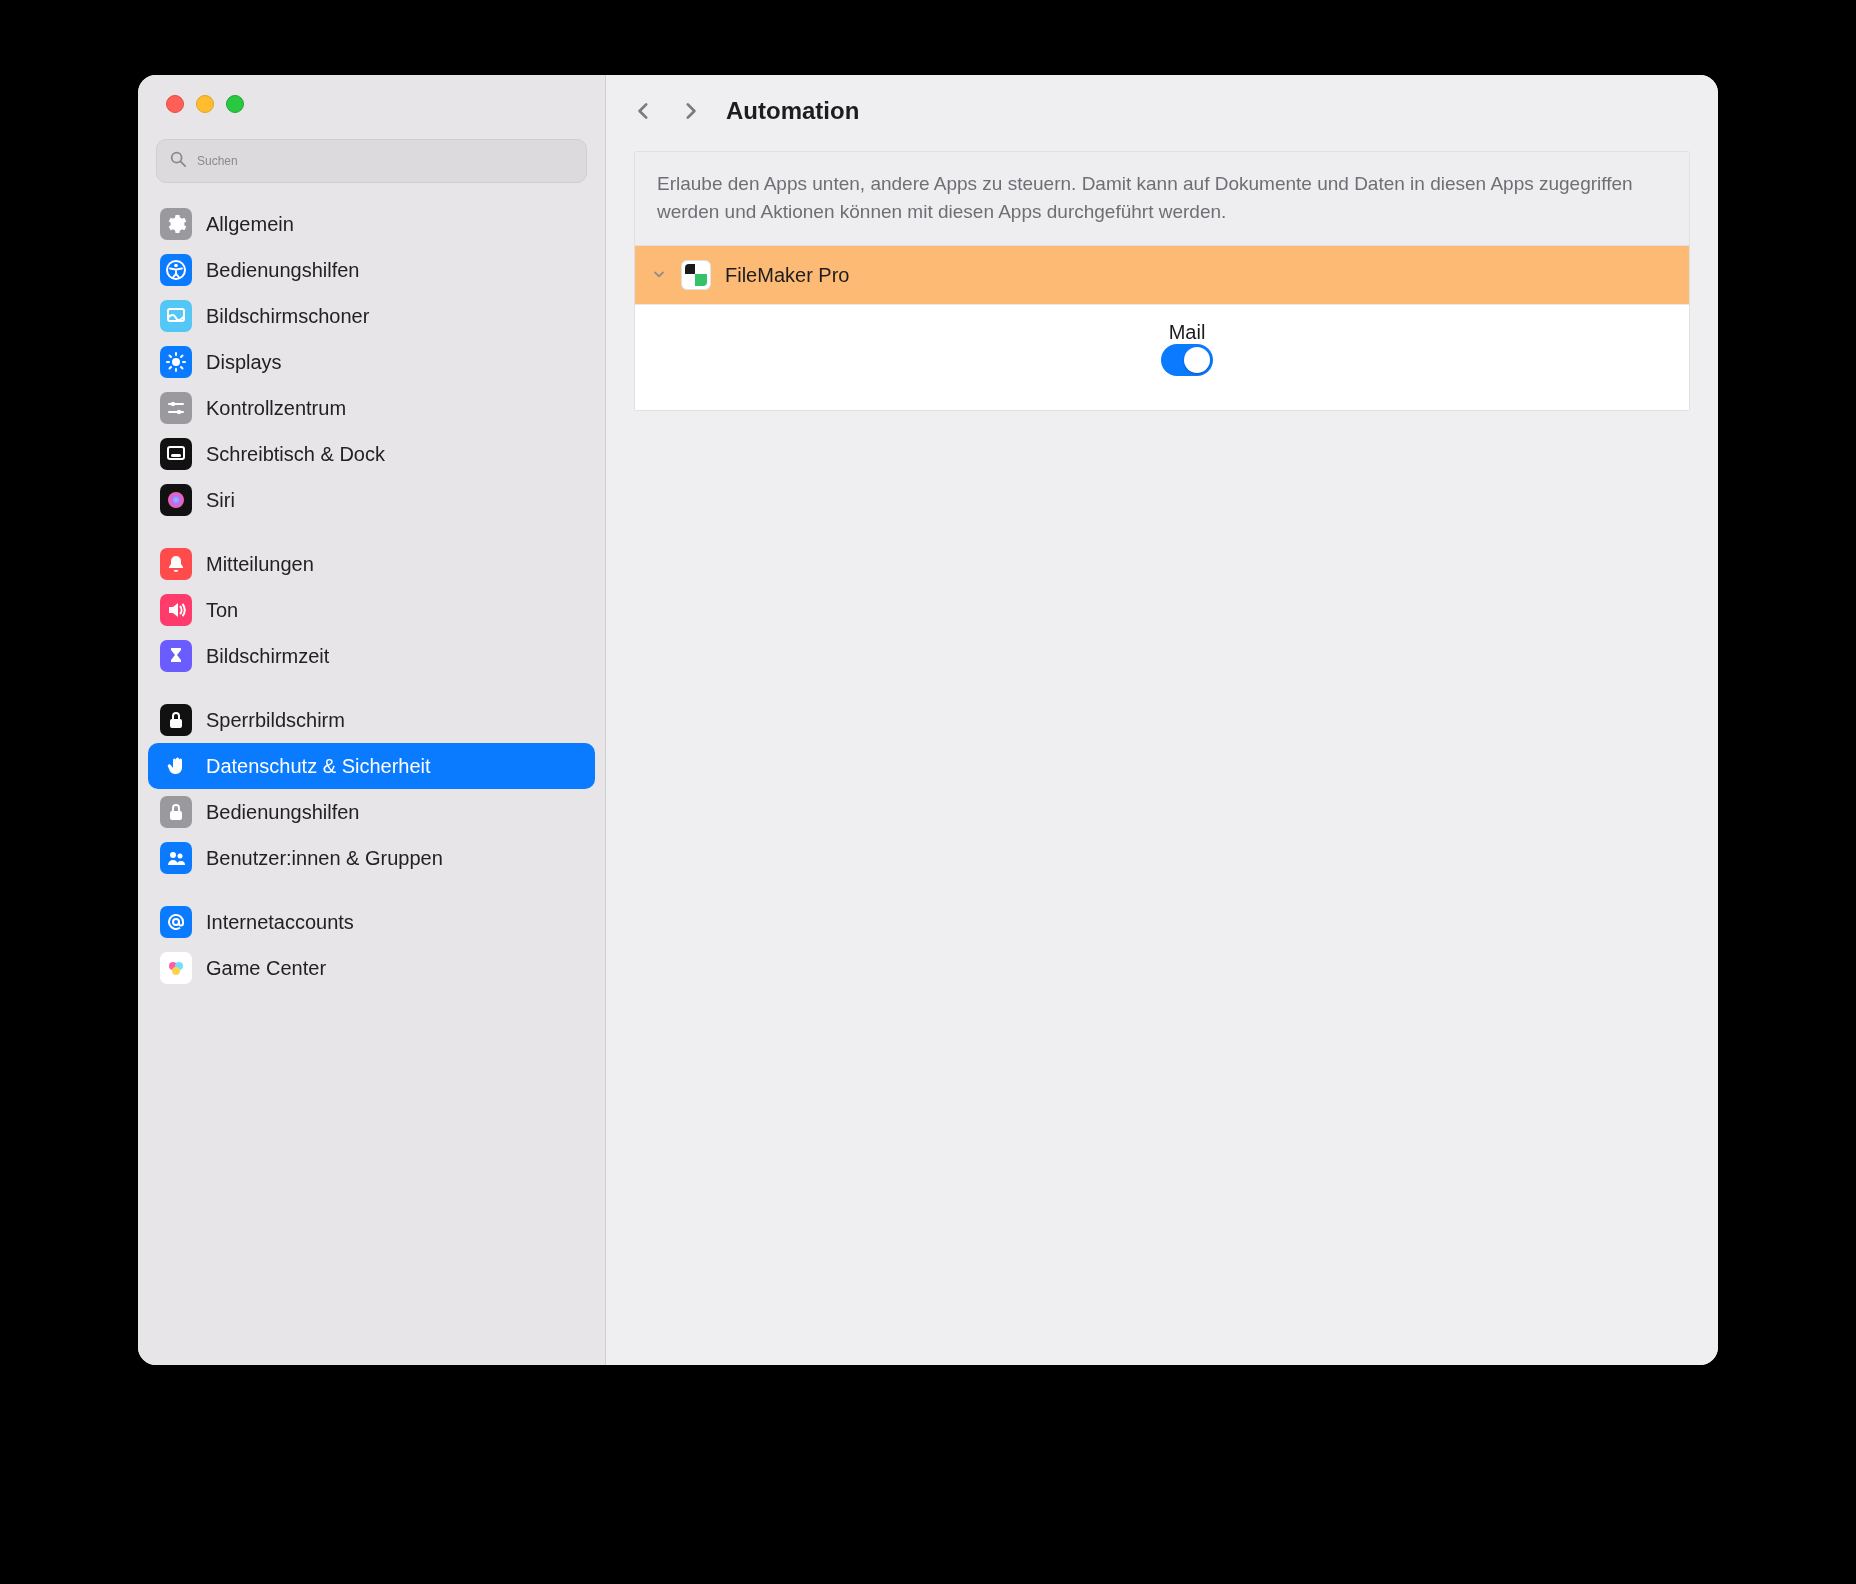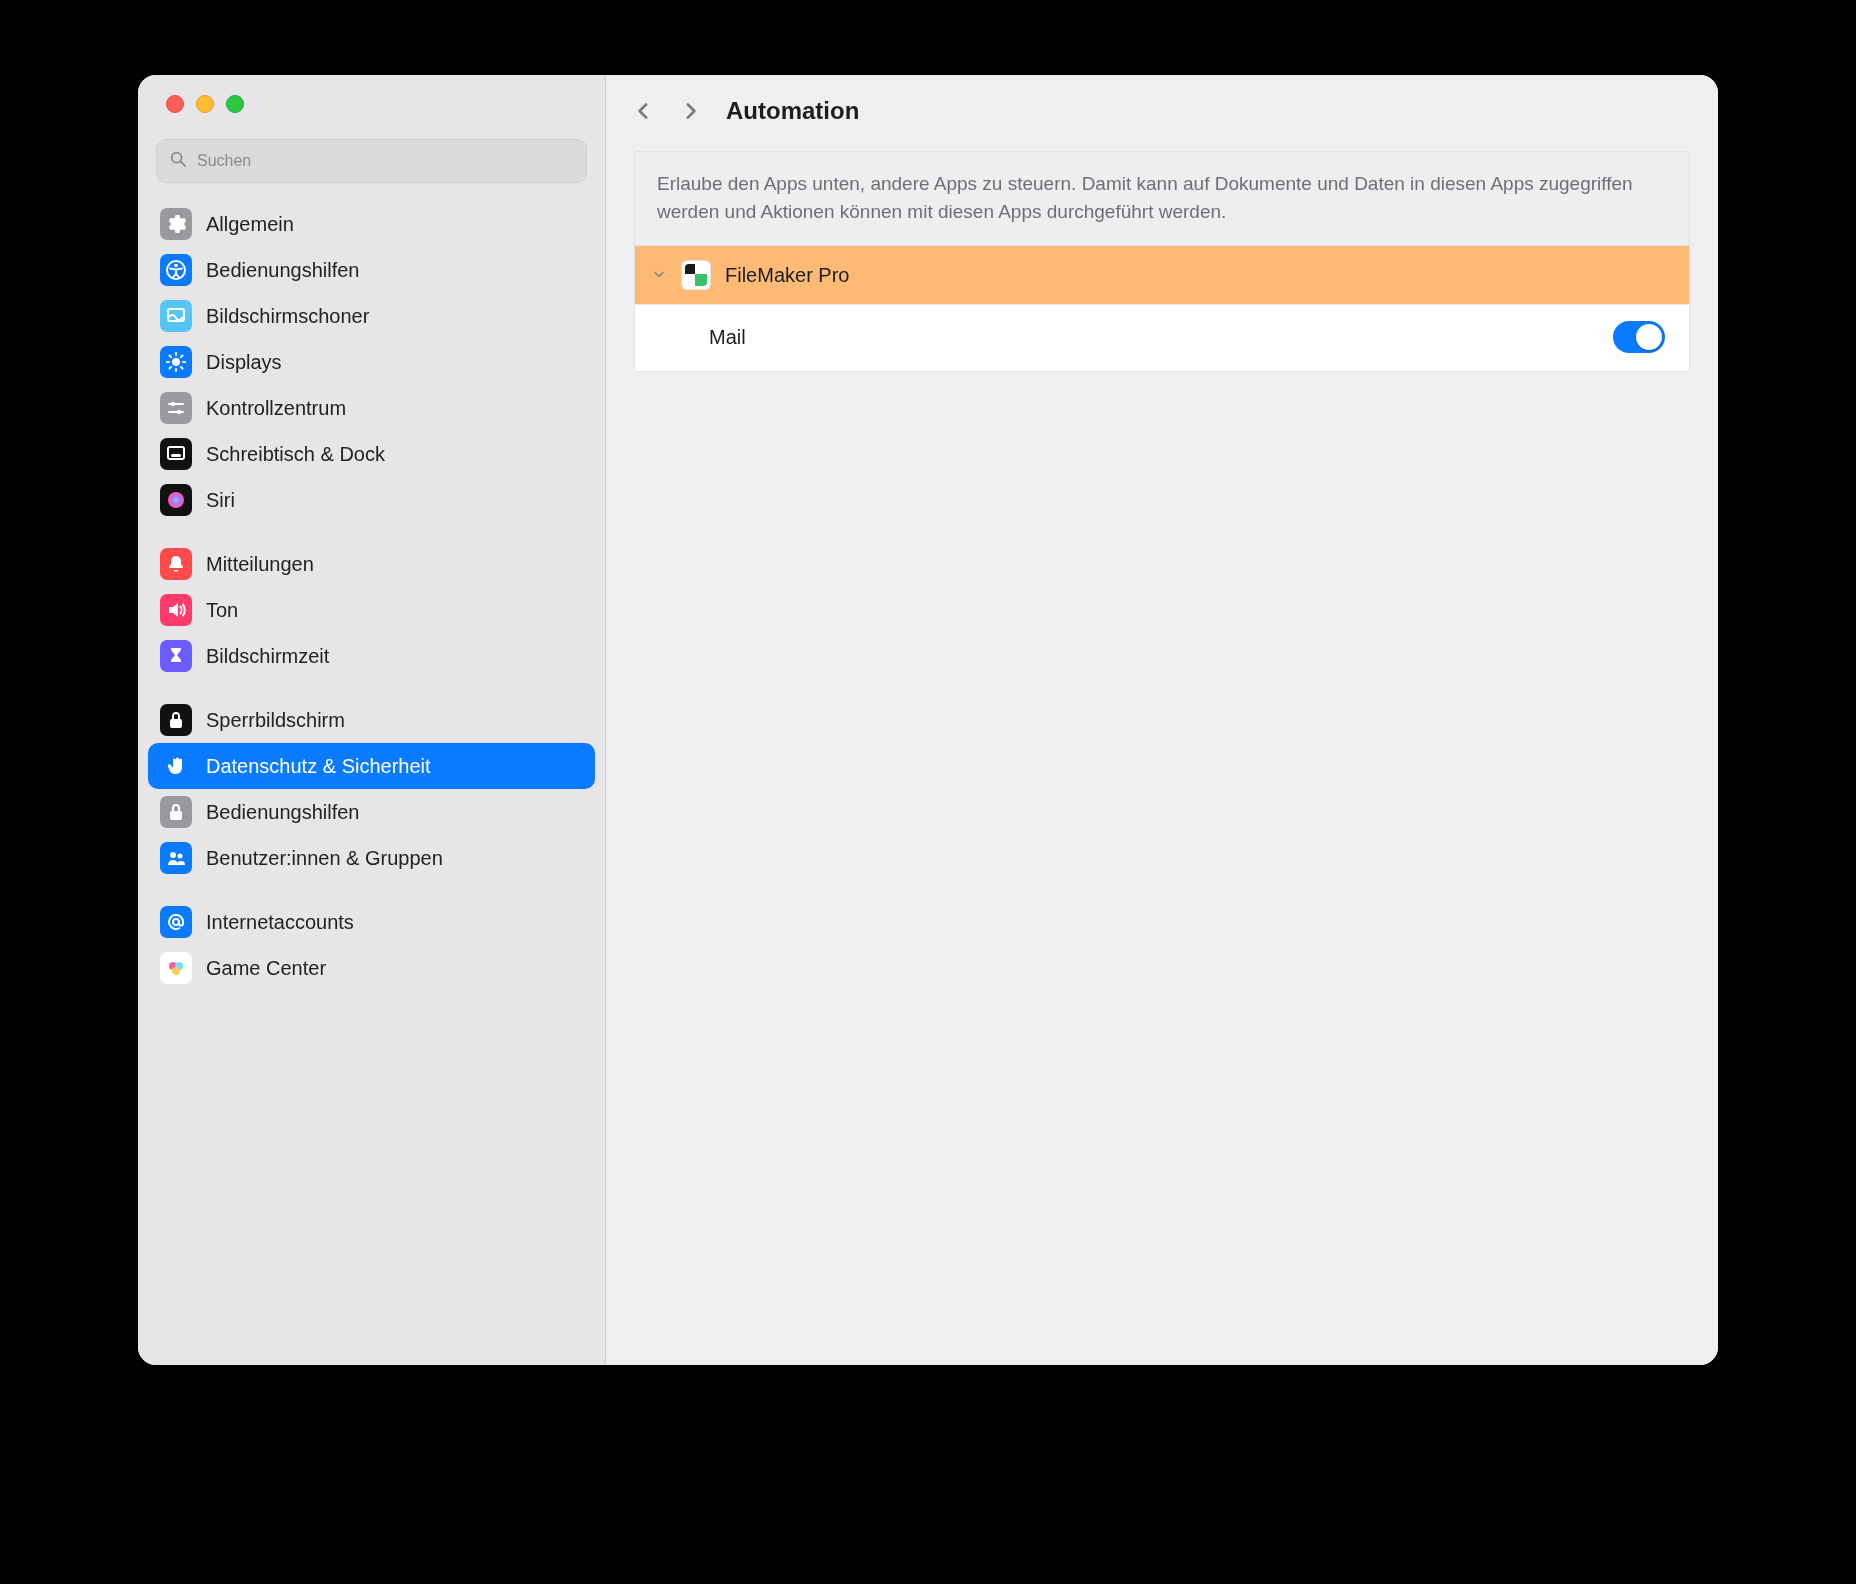--- a/index.html
+++ b/index.html
@@ -45,21 +45,21 @@
   .tl-grn { background:#28c840; border:1px solid #1fa633; }
   .search-wrap { padding: 6px 18px 14px 18px; }
   .search {
     display:flex; align-items:center; gap:10px;
     background:#dcdadd; border:1px solid #d0ced1;
     border-radius:10px; height:44px; padding:0 12px;
     color:#8a8a8d;
   }
   .search input {
     border:none; background:transparent; outline:none;
-    font-size:16px; color:#333; width:100%;
+    font-size:12px; color:#333; width:100%;
   }
   .search input::placeholder { color:#8a8a8d; }
   .nav { padding: 4px 10px 0 10px; overflow-y:auto; }
   .nav-group { margin-bottom: 18px; }
   .nav-item {
     display:flex; align-items:center; gap:14px;
     padding:7px 12px; border-radius:10px;
     font-size:20px; color:#222; cursor:default;
   }
   .nav-item.selected { background:#0a7aff; color:#ffffff; }
@@ -109,21 +109,21 @@
     content:""; position:absolute; left:3px; top:3px; width:10px; height:10px;
     background:#1a1a1a; border-top-left-radius:4px;
   }
   .app-icon::after{
     content:""; position:absolute; right:3px; bottom:3px; width:12px; height:12px;
     background:#36c26b; border-bottom-right-radius:4px;
   }
   .app-name { font-size:20px; }
   .sub-row {
     display:flex; align-items:center; justify-content:space-between;
-    padding:16px 24px 18px 74px; background:#fff;
+    padding:16px 24px 34px 74px; background:#fff;flex-direction:column;
   }
   .toggle {
     width:52px; height:32px; background:#0a7aff; border-radius:16px;
     position:relative;
   }
   .toggle::after{
     content:""; position:absolute; right:3px; top:3px;
     width:26px; height:26px; background:#fff; border-radius:50%;
     box-shadow:0 1px 2px rgba(0,0,0,.3);
   }

